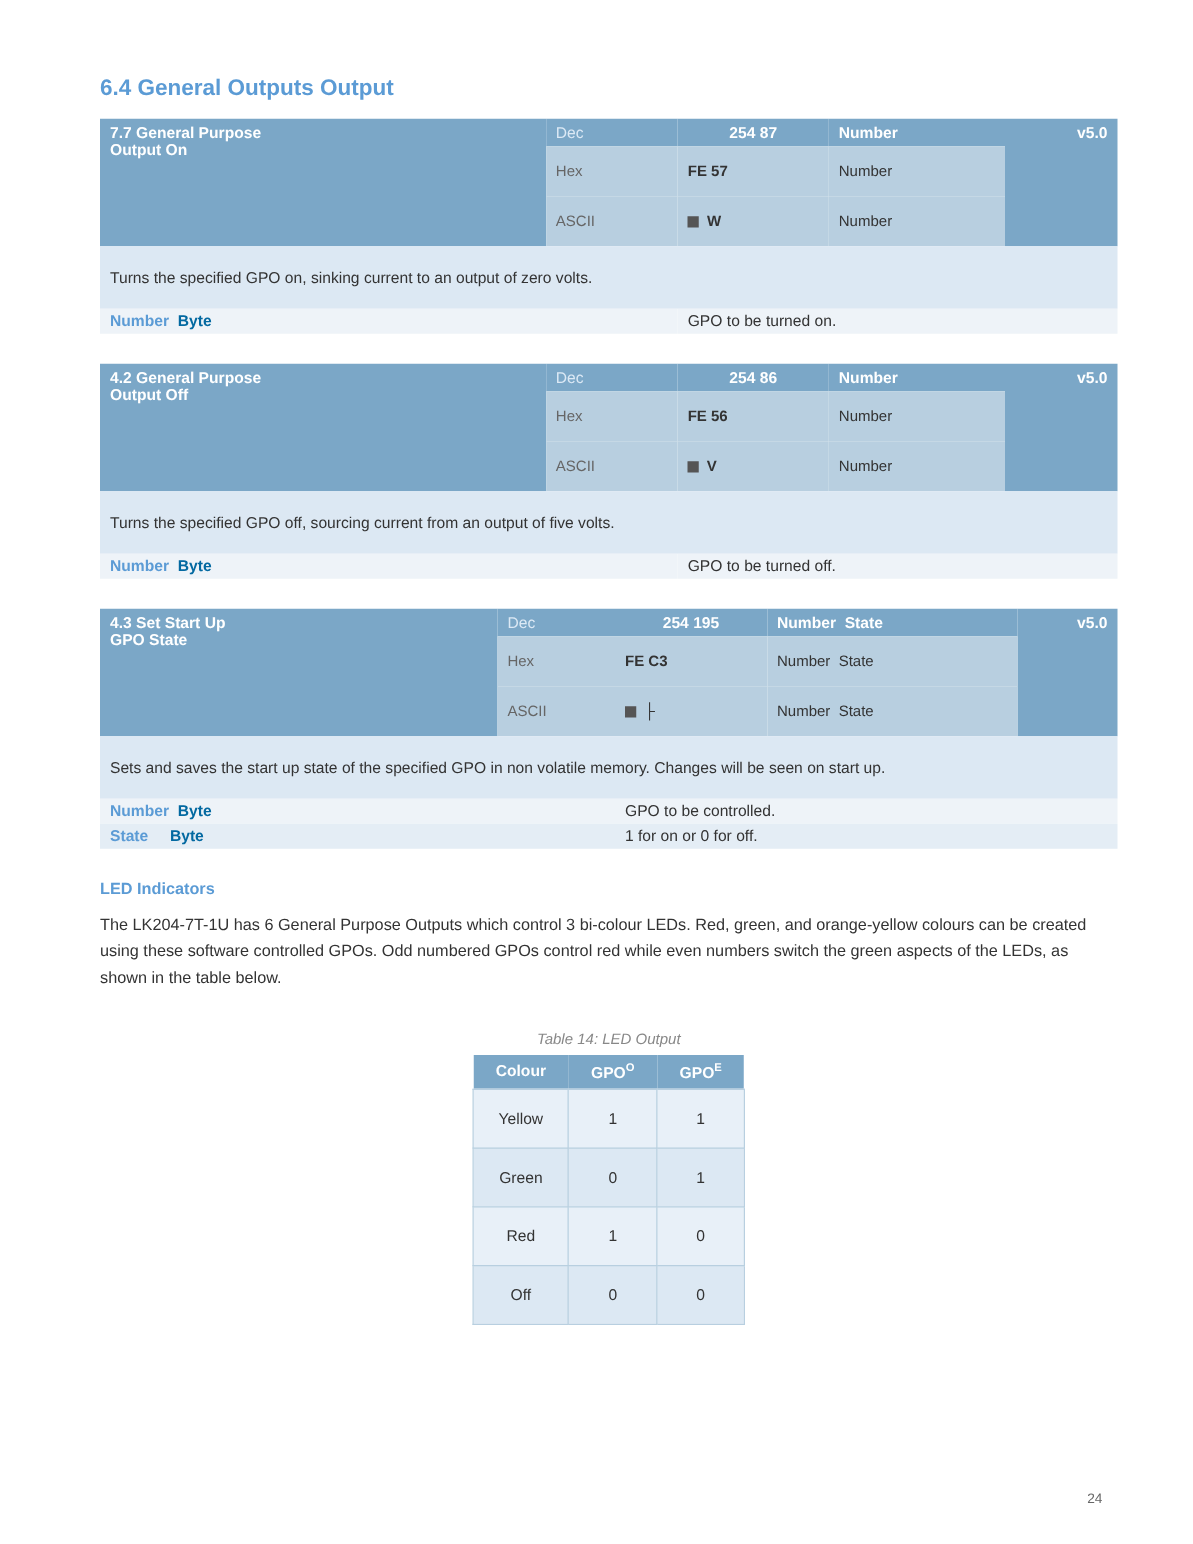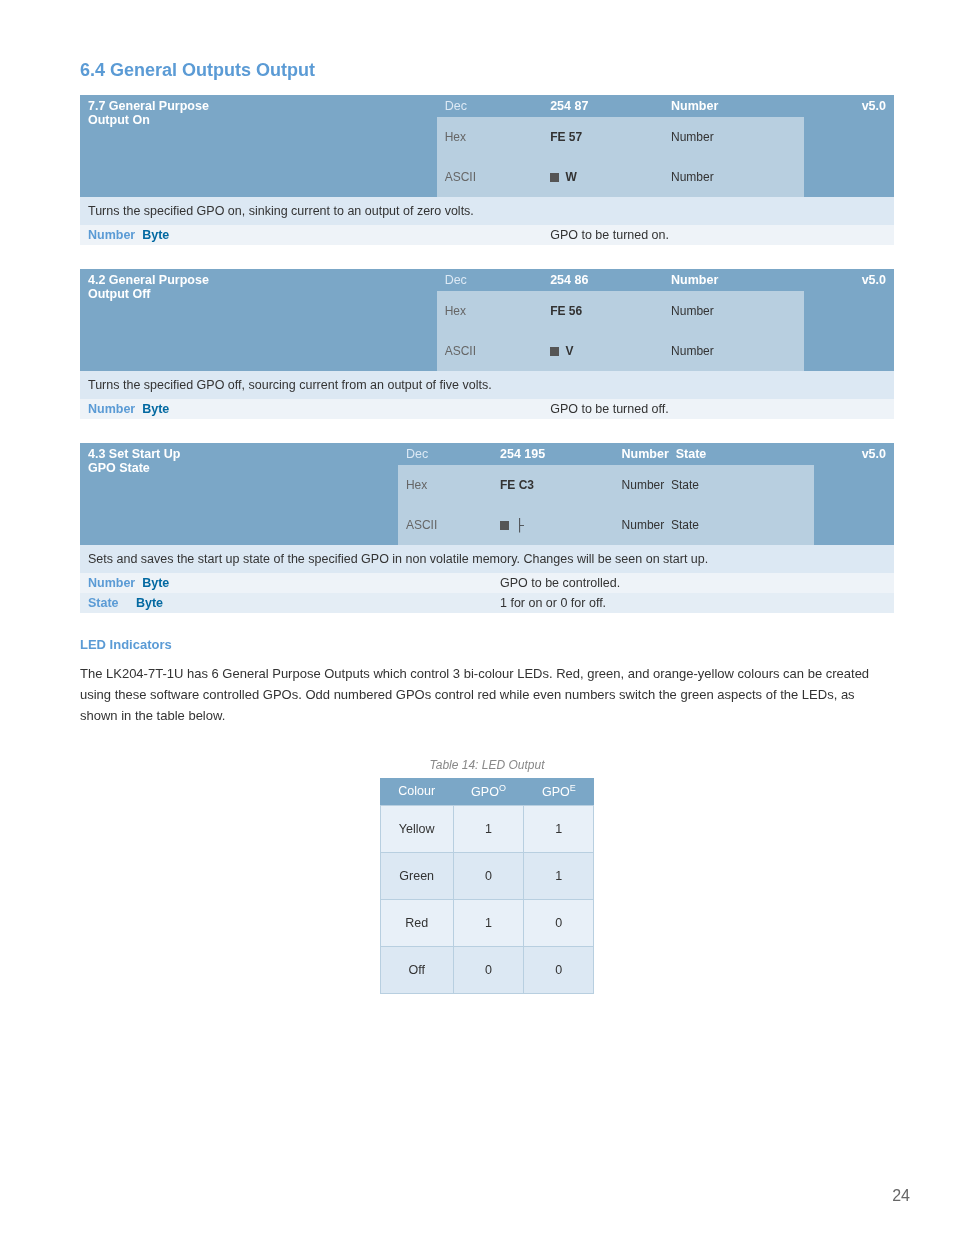--- a/index.html
+++ b/index.html
@@ -44,20 +44,21 @@
       padding: 4px 8px;
     }
 
     .cmd-header-row td.cmd-type-label {
       color: #dce9f5;
       font-weight: normal;
     }
 
     .cmd-header-row td.cmd-values {
       font-weight: bold;
+      text-align: center;
     }
 
     .cmd-header-row td.cmd-version {
       text-align: right;
       font-weight: bold;
       color: #fff;
     }
 
     .cmd-sub-row td {
       background: #b8cfe0;
@@ -70,21 +71,21 @@
       color: #666;
     }
 
     .cmd-sub-row td.values {
       font-weight: bold;
       color: #333;
     }
 
     .desc-row td {
       background: #dce8f3;
-      padding: 7px 8px;
+      padding: 18px 8px;
       font-size: 12.5px;
       color: #333;
     }
 
     .param-row td {
       background: #eef3f8;
       padding: 3px 8px;
       font-size: 12.5px;
     }
 
@@ -150,39 +151,39 @@
       border-collapse: collapse;
       font-size: 12.5px;
       min-width: 200px;
     }
 
     .led-table th {
       background: #7ba7c7;
       color: #fff;
       padding: 5px 18px;
       text-align: center;
-      font-weight: normal;
+      font-weight: bold;
     }
 
     .led-table td {
       border: 1px solid #b8cfe0;
       padding: 16px 18px;
       text-align: center;
       background: #e8f0f8;
     }
 
     .led-table tr:nth-child(even) td {
       background: #dce8f3;
     }
 
     .page-number {
       position: fixed;
       bottom: 30px;
-      right: 44px;
-      font-size: 16px;
+      right: 72px;
+      font-size: 11px;
       color: #666;
     }
 
     .sup {
       font-size: 9px;
       vertical-align: super;
     }
   </style>
 </head>
 <body>

